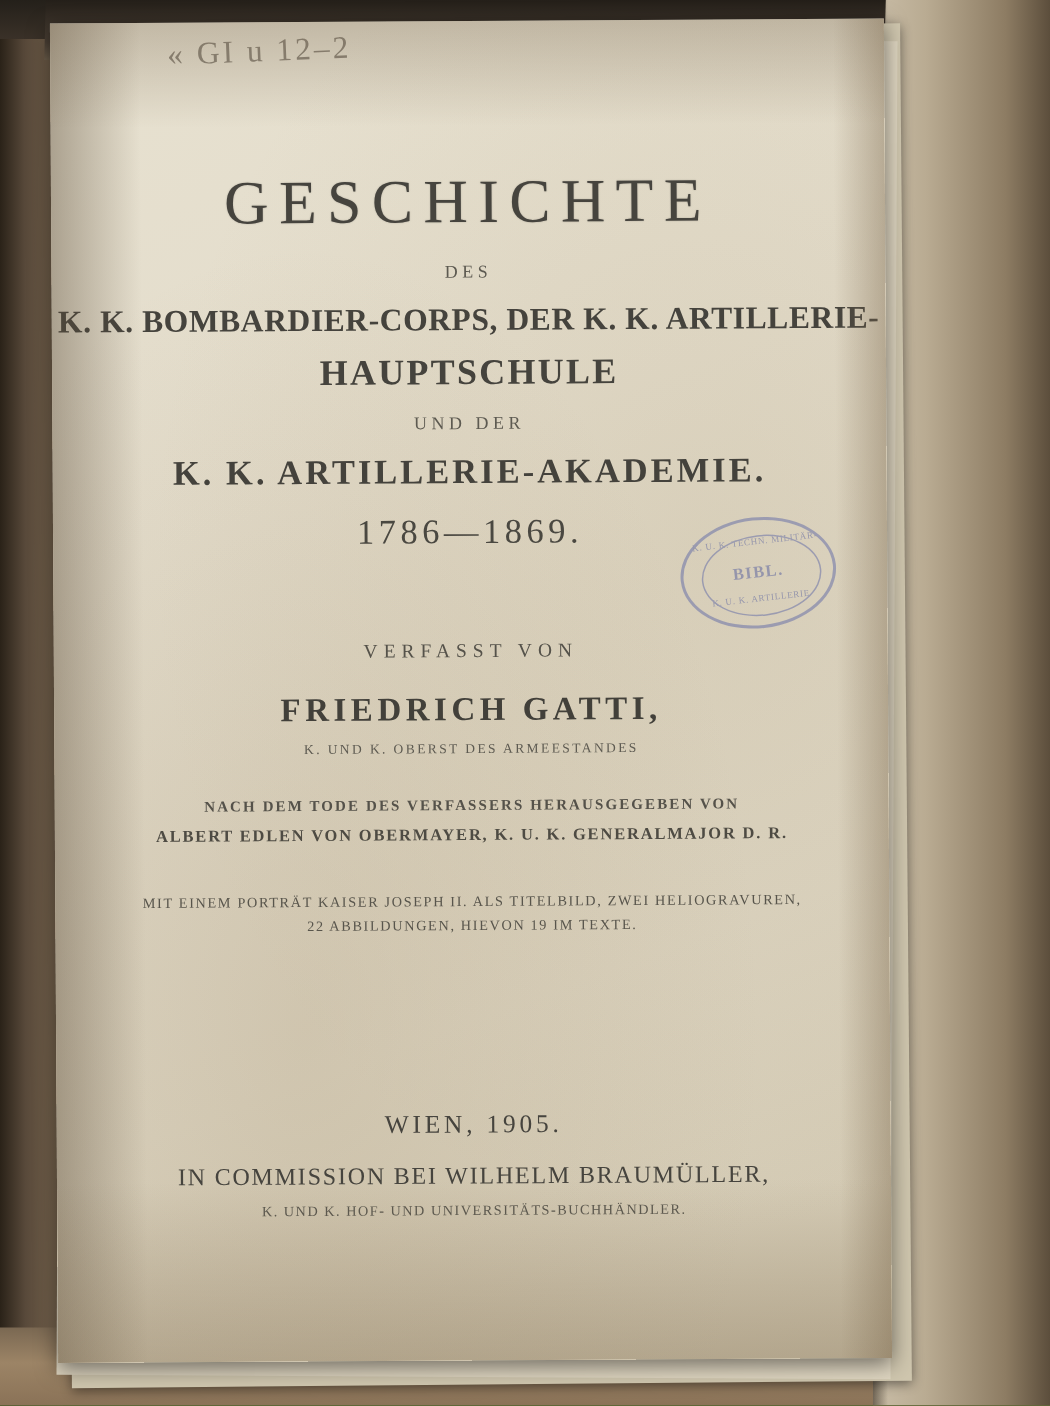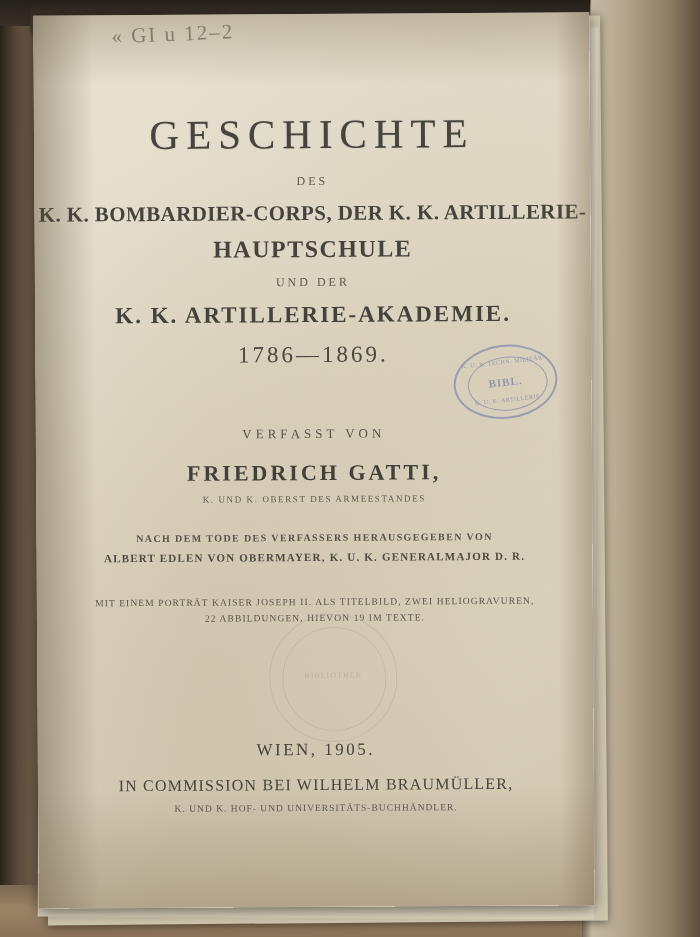--- a/index.html
+++ b/index.html
@@ -339,24 +339,20 @@
       <p class="t-author">FRIEDRICH GATTI,</p>
       <p class="t-authorrank">K. UND K. OBERST DES ARMEESTANDES</p>
 
       <p class="t-ed1">NACH DEM TODE DES VERFASSERS HERAUSGEGEBEN VON</p>
       <p class="t-ed2">ALBERT EDLEN VON OBERMAYER, K. U. K. GENERALMAJOR D. R.</p>
 
       <p class="t-note1">MIT EINEM PORTRÄT KAISER JOSEPH II. ALS TITELBILD, ZWEI HELIOGRAVUREN,</p>
       <p class="t-note2">22 ABBILDUNGEN, HIEVON 19 IM TEXTE.</p>
     </div>
 
-    <div class="stamp-round">
-      <div class="r-inner"></div>
-      <span>BIBLIOTHEK</span>
-    </div>
 
     <div class="stamp-oval">
       <div class="inner"></div>
       <span class="s-top">K. U. K. TECHN. MILITÄR-</span>
       <span class="s-mid">BIBL.</span>
       <span class="s-bot">K. U. K. ARTILLERIE</span>
     </div>
 
     <div class="imprint">
       <p class="t-place">WIEN, 1905.</p>

